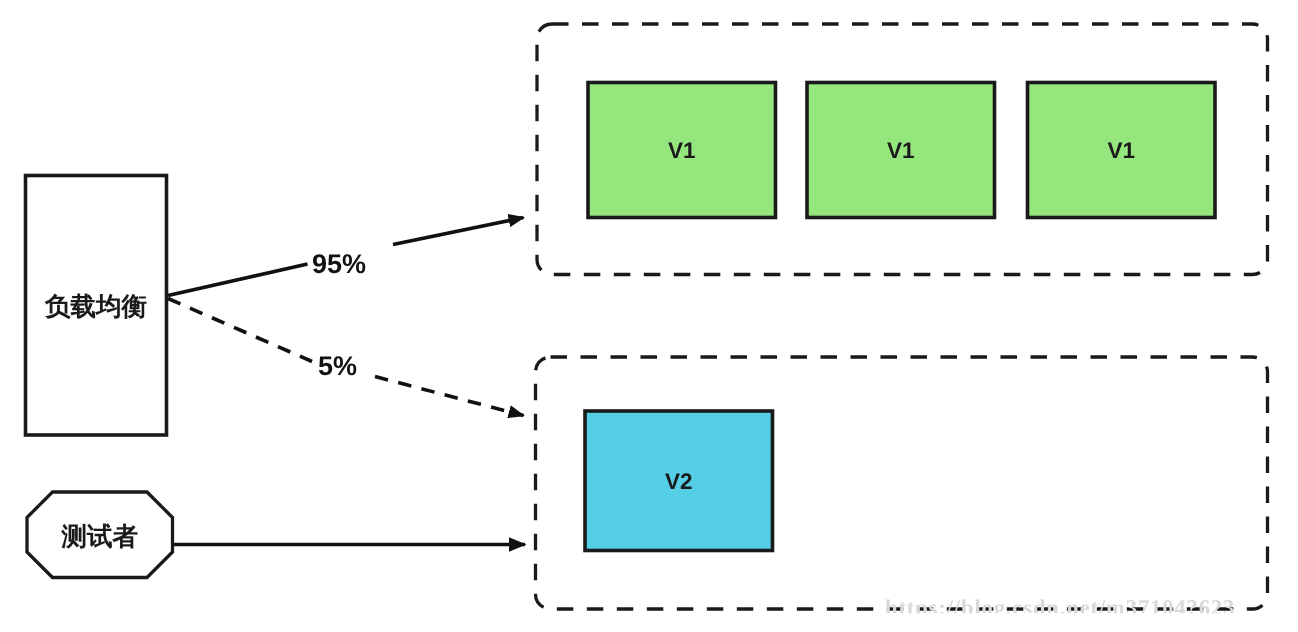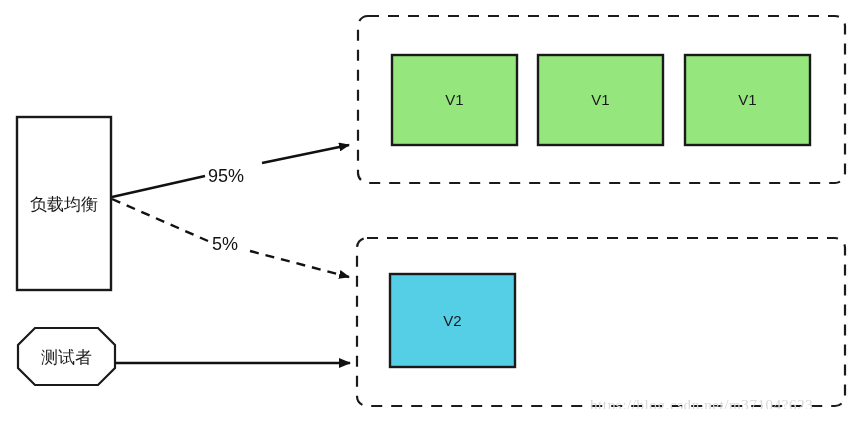--- a/index.html
+++ b/index.html
@@ -7,20 +7,21 @@
     padding: 0;
     background: #ffffff;
   }
   #canvas {
     position: relative;
     width: 865px;
     height: 409px;
     background: #ffffff;
     overflow: hidden;
     font-family: "Liberation Sans", sans-serif;
+    font-weight: bold;
   }
   #diagram-svg {
     position: absolute;
     left: 0;
     top: 0;
     width: 865px;
     height: 421px;
   }
   .node-label {
     font-family: "Liberation Sans", sans-serif;

